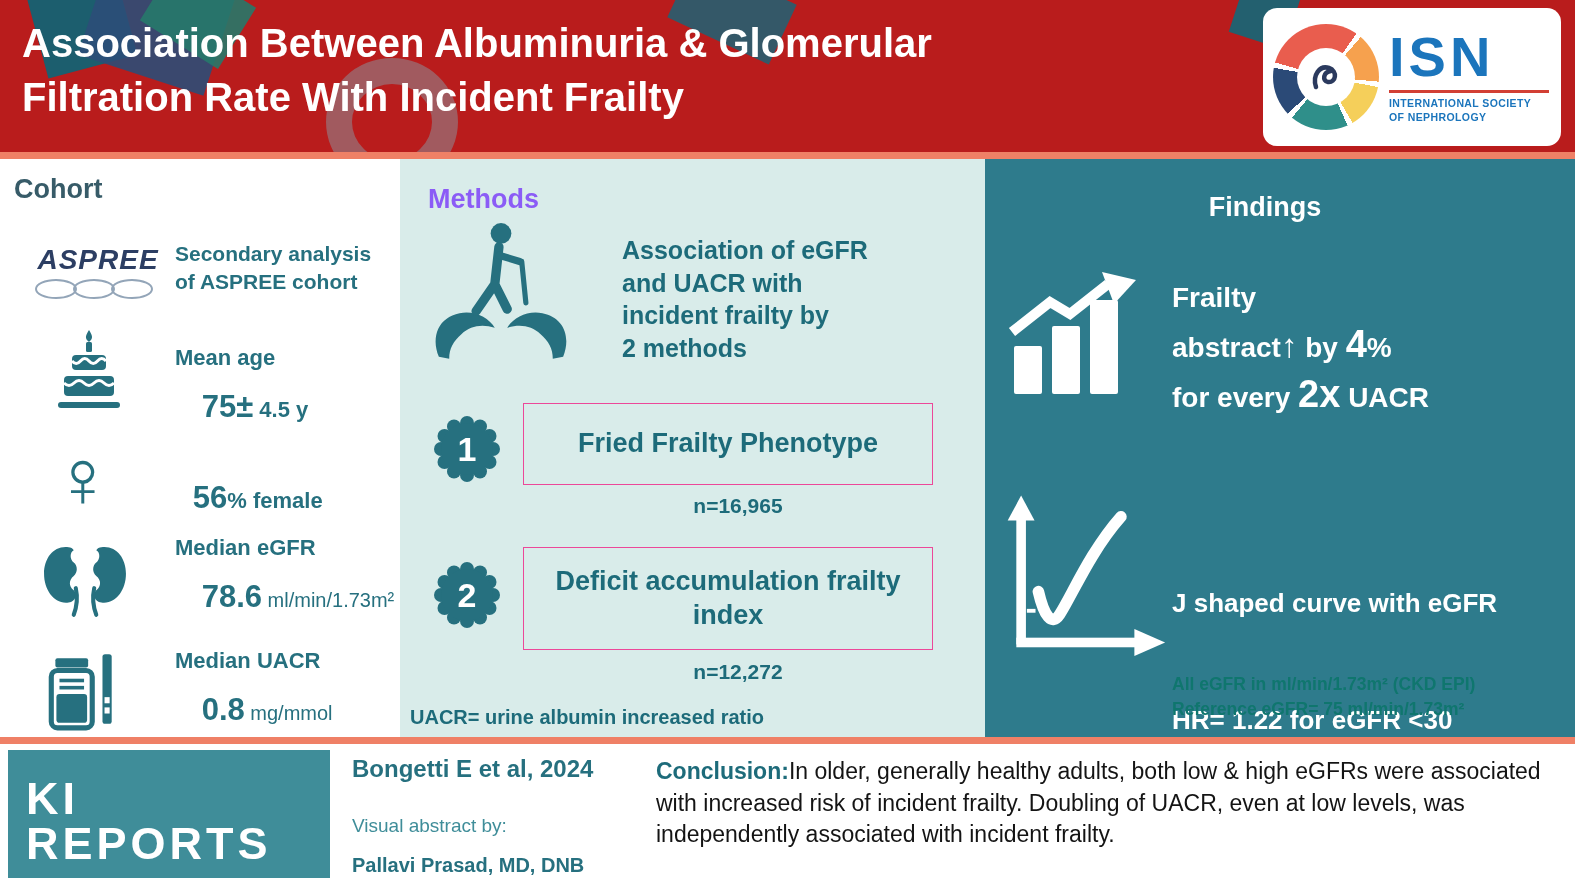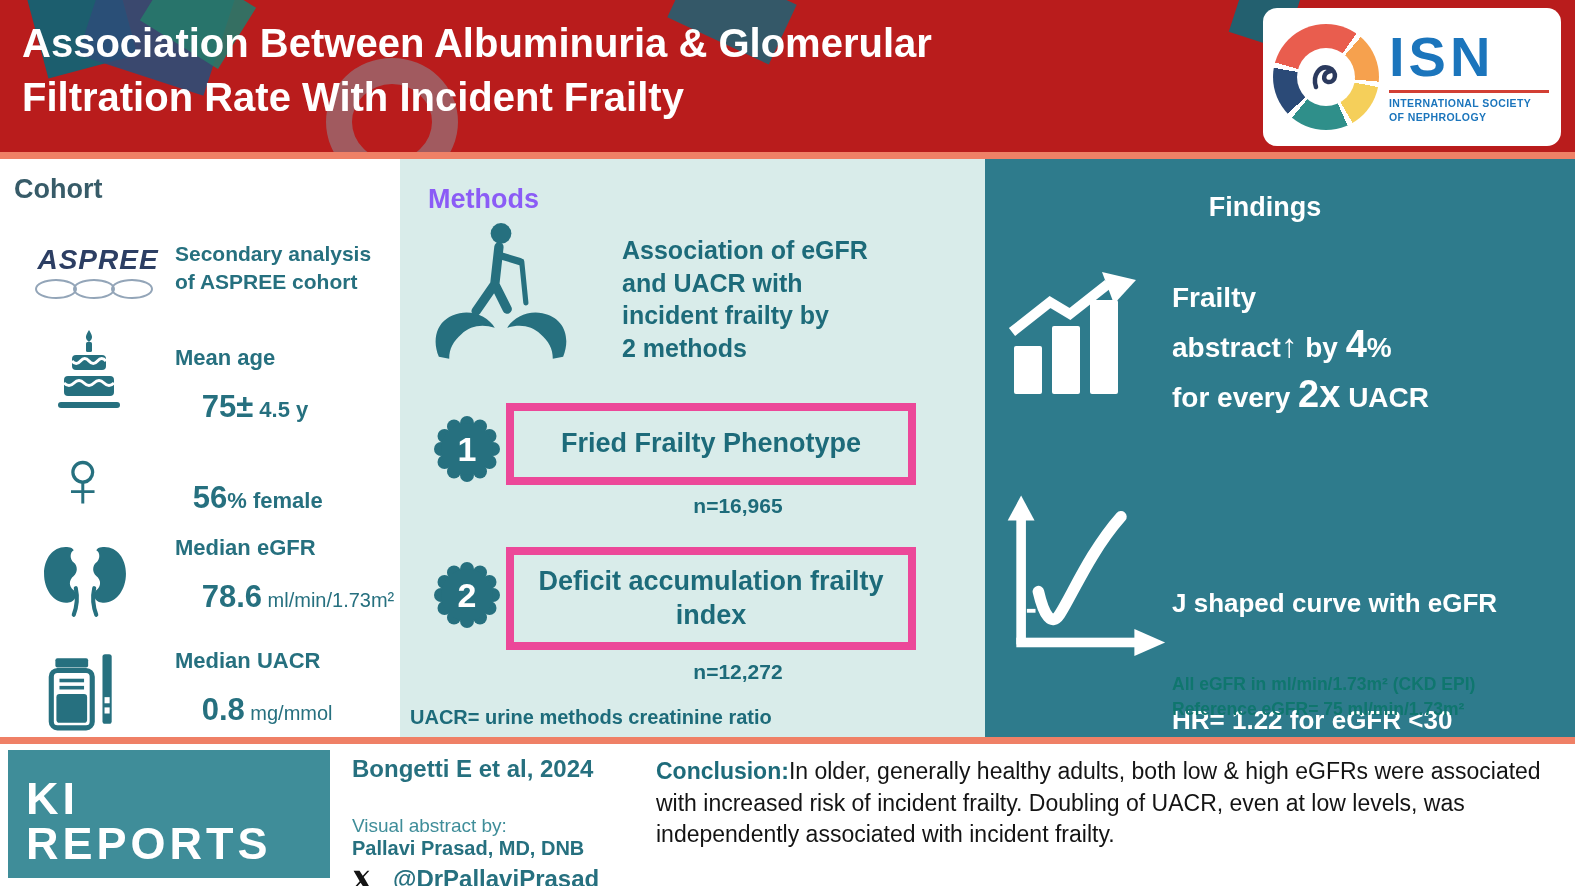--- a/index.html
+++ b/index.html
@@ -56,21 +56,21 @@
   .icon-urine  { position:absolute; left:46px;  top:648px; }
   .uacr-block  { position:absolute; left:175px; top:648px; }
 
   
   .methods-heading { position:absolute; left:428px; top:172px; font-size:27px; font-weight:bold; color:#8b5cf6;margin-top:12px; }
   .icon-care { position:absolute; left:426px; top:220px; }
   .methods-intro { position:absolute; left:622px; top:234px; font-size:25px; font-weight:bold; color:#1d6b7a; line-height:1.3; }
   .badge { position:absolute; width:70px; height:70px; }
   .badge-1 { left:432px; top:414px; }
   .badge-2 { left:432px; top:560px; }
-  .method-box { position:absolute; left:506px; width:410px; border:8px solid #ec4899; display:flex; align-items:center; justify-content:center;
+  .method-box { position:absolute; left:523px; width:410px; border:1px solid #ec4899; display:flex; align-items:center; justify-content:center;
                 text-align:center; font-size:27px; font-weight:bold; color:#1d6b7a; line-height:1.25; }
   .method-box-1 { top:403px; height:82px; }
   .method-box-2 { top:547px; height:103px; flex-direction:column; }
   .method-n { position:absolute; left:533px; width:410px; text-align:center; font-size:21px; font-weight:bold; color:#1d6b7a; }
   .method-n-1 { top:494px; } .method-n-2 { top:660px; }
   .methods-footnote { position:absolute; left:410px; top:706px; font-size:20px; font-weight:bold; color:#1d6b7a; }
 
   
   .findings-heading { position:absolute; left:985px; top:192px; width:560px; text-align:center; font-size:27px; font-weight:bold; color:#fff; }
   .icon-chart { position:absolute; left:1008px; top:272px; }
@@ -82,21 +82,21 @@
   .jcurve-text { position:absolute; left:1172px; top:506px; width:400px; color:#fff; font-weight:bold; font-size:26px; line-height:1.5; white-space:pre-wrap; }
   .findings-footnote { position:absolute; left:1172px; top:672px; color:#0f766e; font-weight:bold; font-size:17.5px; line-height:1.45; }
 
   
   .ki-box { position:absolute; left:8px; top:750px; width:322px; height:128px; background:#3f8d99; color:#fff; padding:26px 0 0 18px; }
   .ki-title { font-size:45px; font-weight:bold; letter-spacing:4px; line-height:1; }
   .ki-sub { font-size:14.5px; font-weight:bold; letter-spacing:.6px; margin-top:12px; }
   .credits { position:absolute; left:352px; top:755px; width:290px; }
   .credit-citation { font-size:24px; font-weight:bold; color:#26707f; }
   .credit-label { margin-top:32px; font-size:19px; color:#3f8d99; }
-  .credit-name { margin-top:0; font-size:20px; font-weight:bold; color:#26707f; }
+  .credit-name { margin-top:17px; font-size:20px; font-weight:bold; color:#26707f; }
   .credit-handle-row { margin-top:5px; display:flex; align-items:center; gap:22px; font-size:24px; font-weight:bold; color:#26707f; }
   .conclusion { position:absolute; left:656px; top:756px; width:908px; font-size:23px; line-height:1.38; color:#141414; }
   .conclusion-label { font-weight:bold; color:#1d6b7a; }
 </style>
 </head>
 <body>
 
 <div class="canvas">
 
   <div class="header">
@@ -267,21 +267,21 @@
       <circle cx="35" cy="35" r="26"></circle>
     </g>
     <text x="35" y="47" text-anchor="middle" font-size="34" font-weight="bold" fill="#fff">2</text>
   </svg>
   <div class="method-box method-box-2">
     <span>Deficit accumulation frailty</span>
     <span>index</span>
   </div>
   <div class="method-n method-n-2">n=12,272</div>
 
-  <div class="methods-footnote">UACR= urine methods creatinine ratio</div>
+  <div class="methods-footnote">UACR= urine albumin increased ratio</div>
 
   <div class="findings-heading">Findings</div>
 
   <svg class="icon-chart" width="150" height="125" viewBox="0 0 150 125">
     <g fill="#fff">
       <rect x="6" y="74" width="28" height="48" rx="2"></rect>
       <rect x="44" y="54" width="28" height="68" rx="2"></rect>
       <rect x="82" y="28" width="28" height="94" rx="2"></rect>
       <polygon points="94,0 128,8 106,32"></polygon>
     </g>

